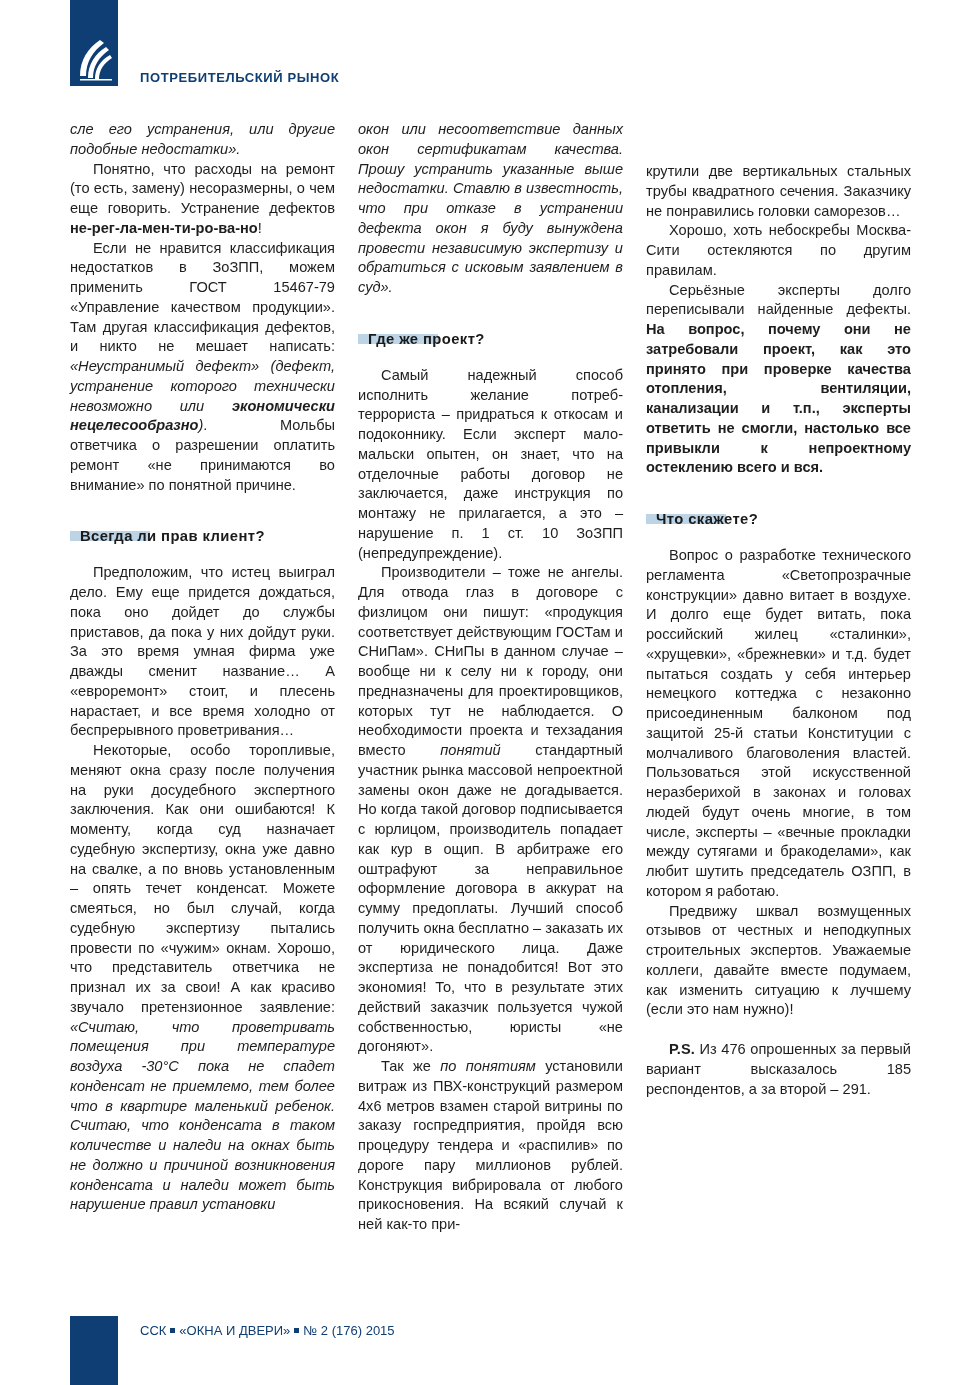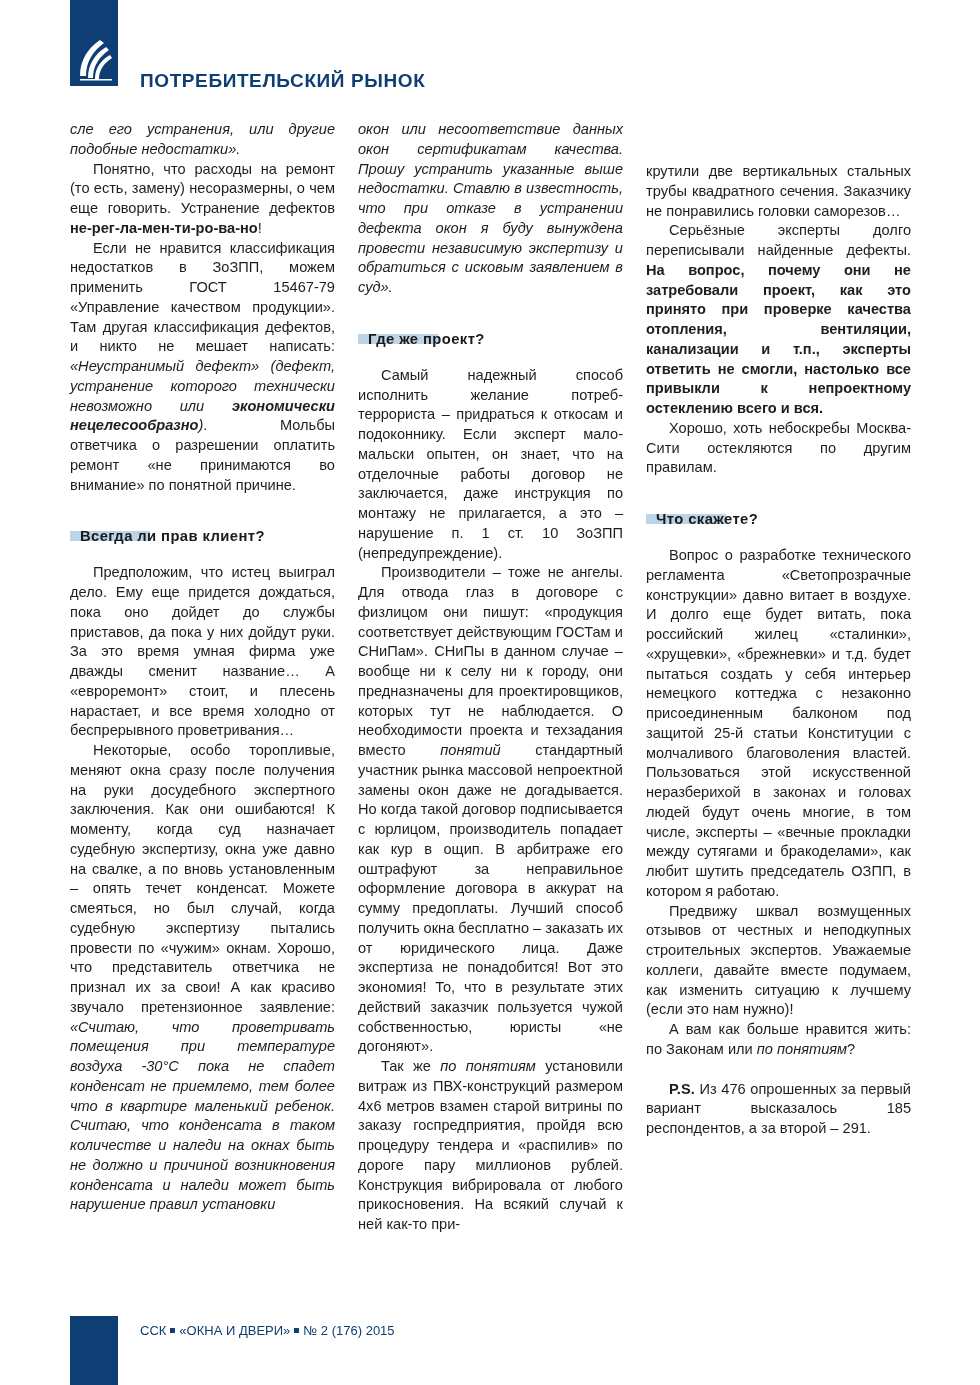--- a/index.html
+++ b/index.html
@@ -1,20 +1,20 @@
 <!DOCTYPE html>
 <html><head>
 <meta charset="utf-8">
 <style>
   html, body { margin: 0; padding: 0; background: #ffffff; }
   body { width: 980px; height: 1385px; position: relative; overflow: hidden;
          font-family: "Liberation Sans", "DejaVu Sans", sans-serif; color: #1e1e1e; }
   .top-bar { position: absolute; left: 70px; top: 0; width: 48px; height: 86px; background: #0e3e73; }
   .logo { position: absolute; left: 74px; top: 36px; width: 40px; height: 46px; }
-  .section-title { position: absolute; left: 140px; top: 70px; font-size: 19px; font-weight: bold;
+  .section-title { position: absolute; left: 140px; top: 70px; font-size: 13px; font-weight: bold;
                    color: #0e3e73; letter-spacing: 0.6px; }
   .col { position: absolute; top: 120px; width: 265px; font-size: 14.6px; line-height: 19.75px;
          text-align: justify; }
   .col1 { left: 70px; }
   .col2 { left: 358px; }
   .col3 { left: 646px; margin-top: 42px; }
   .col p { margin: 0; text-indent: 23px; }
   .col p.noindent { text-indent: 0; }
   .col i { font-style: italic; }
   .col b { font-weight: bold; }
@@ -57,29 +57,28 @@
     <div class="head">
       <div class="bar"></div>
       <div class="txt">Где же проект?</div>
     </div>
     <p>Самый надежный способ исполнить желание потреб-террориста – придраться к откосам и подоконнику. Если эксперт мало-мальски опытен, он знает, что на отделочные работы договор не заключается, даже инструкция по монтажу не прилагается, а это – нарушение п. 1 ст. 10 ЗоЗПП (непредупреждение).</p>
     <p>Производители – тоже не ангелы. Для отвода глаз в договоре с физлицом они пишут: «продукция соответствует действующим ГОСТам и СНиПам». СНиПы в данном случае – вообще ни к селу ни к городу, они предназначены для проектировщиков, которых тут не наблюдается. О необходимости проекта и техзадания вместо <i>понятий</i> стандартный участник рынка массовой непроектной замены окон даже не догадывается. Но когда такой договор подписывается с юрлицом, производитель попадает как кур в ощип. В арбитраже его оштрафуют за неправильное оформление договора в аккурат на сумму предоплаты. Лучший способ получить окна бесплатно – заказать их от юридического лица. Даже экспертиза не понадобится! Вот это экономия! То, что в результате этих действий заказчик пользуется чужой собственностью, юристы «не догоняют».</p>
     <p>Так же <i>по понятиям</i> установили витраж из ПВХ-конструкций размером 4х6 метров взамен старой витрины по заказу госпредприятия, пройдя всю процедуру тендера и «распилив» по дороге пару миллионов рублей. Конструкция вибрировала от любого прикосновения. На всякий случай к ней как-то при-</p>
   </div>
 <div class="col col3">
     <p class="noindent">крутили две вертикальных стальных трубы квадратного сечения. Заказчику не понравились головки саморезов…</p>
+    <p>Хорошо, хоть небоскребы Москва-Сити остекляются по другим правилам.</p>
     <p>Серьёзные эксперты долго переписывали найденные дефекты. <b>На вопрос, почему они не затребовали проект, как это принято при проверке качества отопления, вентиляции, канализации и т.п., эксперты ответить не смогли, настолько все привыкли к непроектному остеклению всего и вся.</b></p>
-    <p>Хорошо, хоть небоскребы Москва-Сити остекляются по другим правилам.</p>
     <div class="head">
       <div class="bar"></div>
       <div class="txt">Что скажете?</div>
     </div>
     <p>Вопрос о разработке технического регламента «Светопрозрачные конструкции» давно витает в воздухе. И долго еще будет витать, пока российский жилец «сталинки», «хрущевки», «брежневки» и т.д. будет пытаться создать у себя интерьер немецкого коттеджа с незаконно присоединенным балконом под защитой 25-й статьи Конституции с молчаливого благоволения властей. Пользоваться этой искусственной неразберихой в законах и головах людей будут очень многие, в том числе, эксперты – «вечные прокладки между сутягами и бракоделами», как любит шутить председатель ОЗПП, в котором я работаю.</p>
     <p>Предвижу шквал возмущенных отзывов от честных и неподкупных строительных экспертов. Уважаемые коллеги, давайте вместе подумаем, как изменить ситуацию к лучшему (если это нам нужно)!</p>
-    <p>А вам как больше нравится жить: по Законам или <i>по понятиям</i>?</p>
     <p class="ps"><b>P.S.</b> Из 476 опрошенных за первый вариант высказалось 185 респондентов, а за второй – 291.</p>
   </div>
 
 <div class="bottom-bar"></div>
 <div class="page-num">36</div>
 <div class="footer">
   <span>ССК</span><span class="sq"></span><span>«ОКНА И ДВЕРИ»</span><span class="sq"></span><span>№ 2 (176) 2015</span>
 </div>
 
 </body></html>

